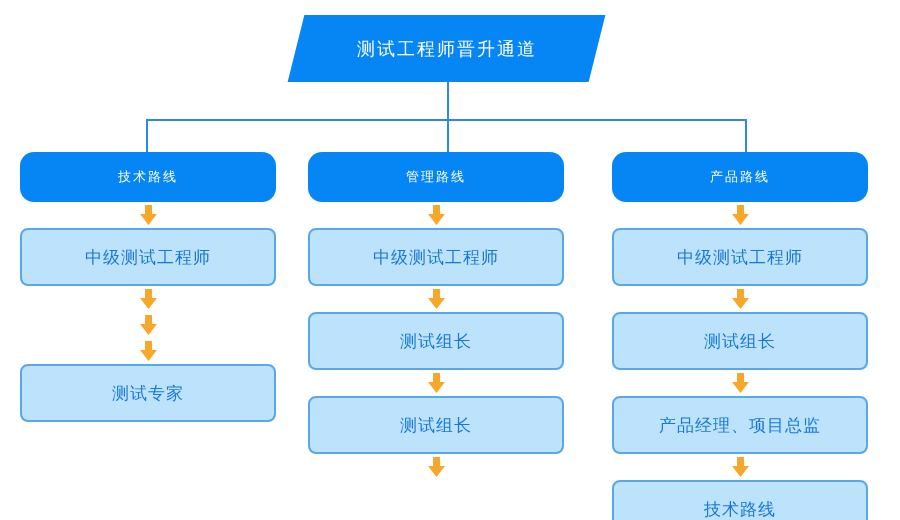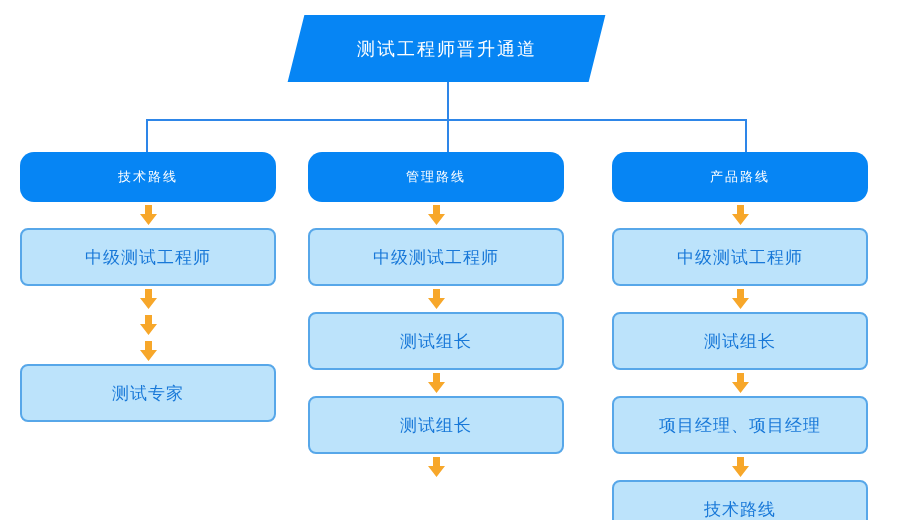--- a/index.html
+++ b/index.html
@@ -161,21 +161,21 @@
       <svg class="arrow-svg" viewBox="0 0 17 20">
           <polygon class="arrow-poly" points="5,0 12,0 12,9 17,9 8.5,20 0,9 5,9"></polygon>
         </svg>
     </div>
     <div class="step-box">测试组长</div>
     <div class="arrow-wrap">
       <svg class="arrow-svg" viewBox="0 0 17 20">
           <polygon class="arrow-poly" points="5,0 12,0 12,9 17,9 8.5,20 0,9 5,9"></polygon>
         </svg>
     </div>
-    <div class="step-box">项目经理、项目经理</div>
+    <div class="step-box">产品经理、项目总监</div>
     <div class="arrow-wrap">
       <svg class="arrow-svg" viewBox="0 0 17 20">
           <polygon class="arrow-poly" points="5,0 12,0 12,9 17,9 8.5,20 0,9 5,9"></polygon>
         </svg>
     </div>
     <div class="step-box">技术路线</div>
   </div>
 
 </div>
 

